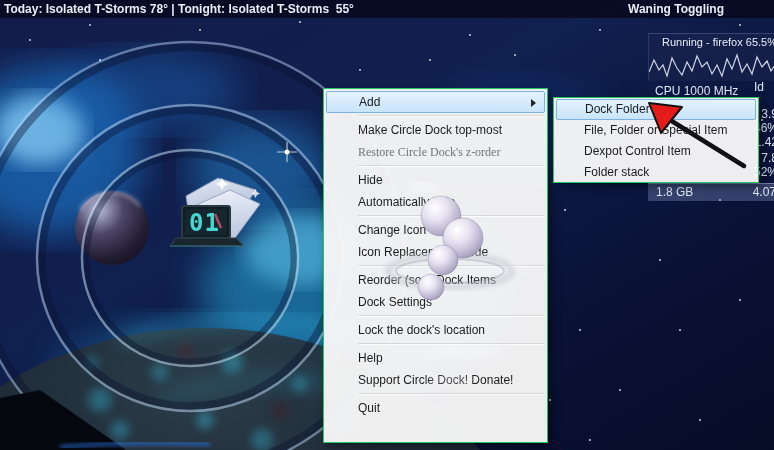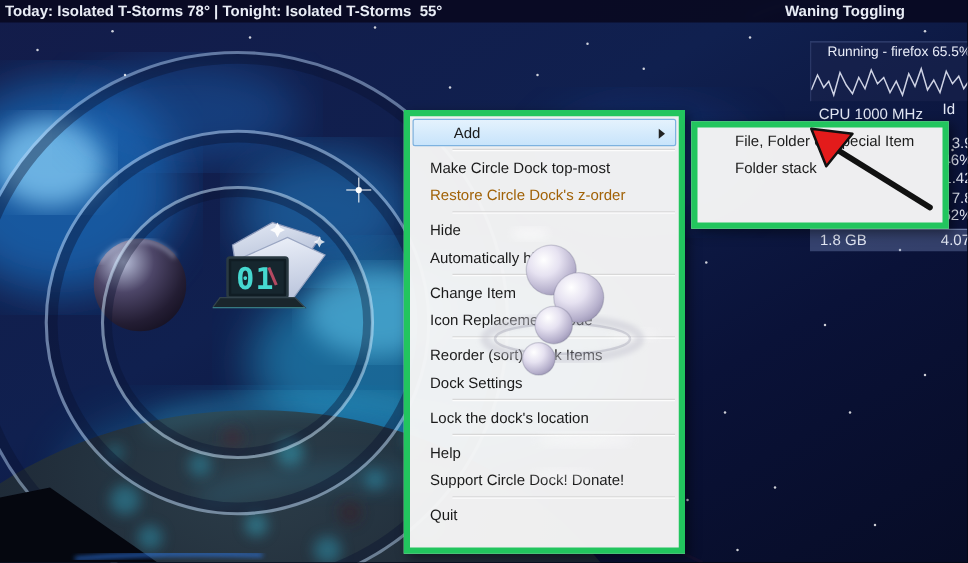--- a/index.html
+++ b/index.html
@@ -22,31 +22,31 @@
   .sys-cpu{position:absolute;left:655px;top:84px;font-size:12px;white-space:nowrap;text-align:center;}
   .sys-idle{position:absolute;left:754px;top:80px;font-size:12px;}
   .sys-val{position:absolute;right:-4px;text-align:right;font-size:12px;white-space:nowrap;}
   .sys-ramrow{position:absolute;left:648px;top:183px;width:126px;height:17px;
               background:rgba(132,152,204,0.35);border-top:1px solid rgba(185,205,245,.45);
               font-size:12px;line-height:17px;}
   .sys-ramrow .ram{position:absolute;left:8px;}
   .sys-ramrow .ramv{position:absolute;right:-2px;}
 
   
-  .menu{position:absolute;background:rgba(246,246,246,0.97);border:5px solid #22c55e;
+  .menu{position:absolute;background:rgba(246,246,246,0.97);border:1px solid #22c55e;
         box-shadow:3px 3px 9px rgba(0,0,0,.45);padding:2px 0;box-sizing:border-box;
         font-size:12px;color:#1b1b1b;}
   .menu-main{left:323px;top:88px;width:225px;height:355px;z-index:20;}
   .menu-sub{left:553px;top:97px;width:206px;height:86px;z-index:30;padding:1px 0;}
-  .mi{position:relative;height:22px;line-height:22px;padding-left:16px;cursor:default;white-space:nowrap;}
+  .mi{position:relative;height:22px;line-height:22px;padding-left:34px;cursor:default;white-space:nowrap;}
   .menu-sub .mi{height:21px;line-height:21px;padding-left:30px;}
   .mi.hl{background:linear-gradient(#e4f2fd,#c8e4fb);border:1px solid #7db2e0;border-radius:2px;
          margin:0 2px;height:20px;line-height:20px;padding-left:32px;}
   .menu-sub .mi.hl{height:19px;line-height:19px;padding-left:28px;}
-  .mi.dis{color:#a16207;}
+  .mi.dis{color:#737373;font-family:Liberation Serif, serif;}
   .msep{border-top:1px solid #d8d8d8;border-bottom:1px solid #fcfcfc;margin:2px 3px 2px 34px;height:0;}
   .sub-arrow{position:absolute;right:8px;top:7px;width:0;height:0;
              border-left:5px solid #222;border-top:4px solid transparent;border-bottom:4px solid transparent;}
 
   
   .wallpaper{position:absolute;left:0;top:0;z-index:0;}
   .folder{position:absolute;left:170px;top:166px;z-index:6;}
   .overlay{position:absolute;left:0;top:0;z-index:50;pointer-events:none;}
 </style>
 </head>
@@ -226,36 +226,38 @@
 
   <div class="menu menu-main" id="menu-main">
       <div class="mi hl">Add<span class="sub-arrow"></span></div>
       <div class="msep"></div>
       <div class="mi">Make Circle Dock top-most</div>
       <div class="mi dis">Restore Circle Dock's z-order</div>
       <div class="msep"></div>
       <div class="mi">Hide</div>
       <div class="mi">Automatically hide</div>
       <div class="msep"></div>
-      <div class="mi">Change Item</div>
+      <div class="mi">Change Icon</div>
       <div class="mi">Icon Replacement Mode</div>
       <div class="msep"></div>
       <div class="mi">Reorder (sort) Dock Items</div>
       <div class="mi">Dock Settings</div>
       <div class="msep"></div>
       <div class="mi">Lock the dock's location</div>
       <div class="msep"></div>
       <div class="mi">Help</div>
       <div class="mi">Support Circle Dock! Donate!</div>
       <div class="msep"></div>
       <div class="mi">Quit</div>
     </div>
 
   <div class="menu menu-sub" id="menu-sub">
+      <div class="mi hl">Dock Folder</div>
       <div class="mi">File, Folder or Special Item</div>
+      <div class="mi">Dexpot Control Item</div>
       <div class="mi">Folder stack</div>
     </div>
 
   <svg class="overlay" width="774" height="450" viewBox="0 0 774 450">
     <defs>
       <radialGradient id="sphG" cx="0.35" cy="0.3" r="0.9">
         <stop offset="0" stop-color="#ffffff"></stop>
           <stop offset="0.35" stop-color="#e6e2f1"></stop>
         <stop offset="0.7" stop-color="#b6b0cc"></stop>
           <stop offset="1" stop-color="#837d9e"></stop>

